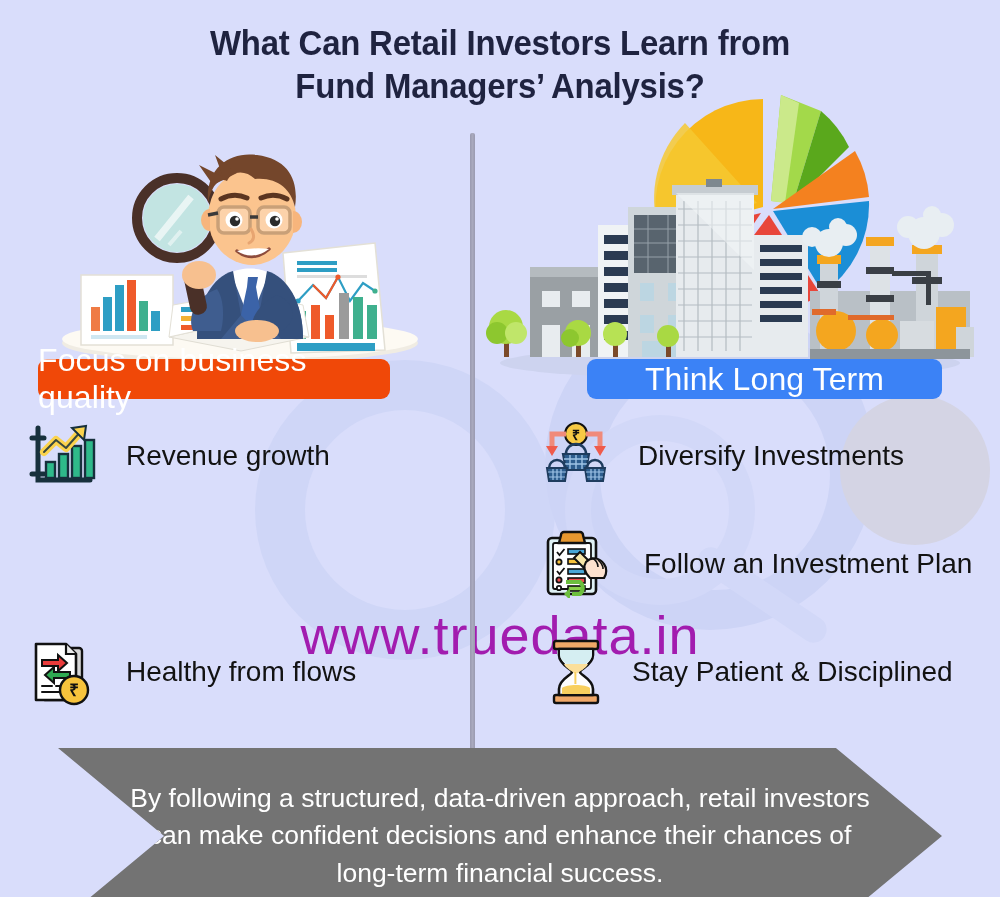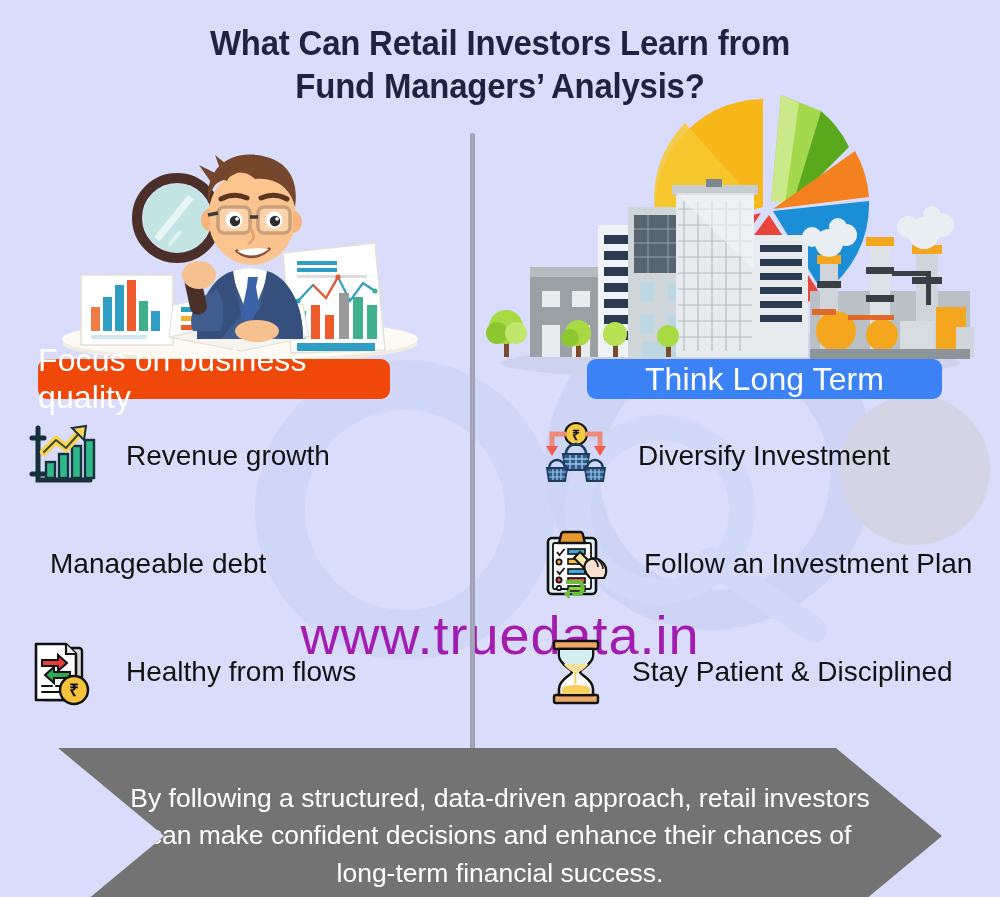--- a/index.html
+++ b/index.html
@@ -360,21 +360,20 @@
         <rect x="57" y="18" width="9" height="38" fill="#2fb98a" stroke="#17303c" stroke-width="2.4"></rect>
         <path d="M16 30 L28 18 L38 26 L54 8" stroke="#fbd34d" stroke-width="8" fill="none" stroke-linejoin="round" stroke-linecap="round"></path>
         <path d="M16 30 L28 18 L38 26 L54 8" stroke="#17303c" stroke-width="2" fill="none" stroke-linejoin="round" stroke-linecap="round" opacity="0.85"></path>
         <path d="M44 6 L58 4 L56 18 Z" fill="#fbd34d" stroke="#17303c" stroke-width="2"></path>
       </svg>
     </span>
     <span class="lbl">Revenue growth</span>
   </div>
 
   <div class="item">
-    <span class="lbl">Manageable debt</span>
   </div>
 
   <div class="item">
     <span class="ico">
       <svg viewBox="0 0 68 68" width="68" height="68">
         <rect x="14" y="10" width="40" height="52" rx="3" fill="#d7d7d7" stroke="#111" stroke-width="2.4"></rect>
         <path d="M8 6 h30 l10 10 v46 h-40 z" fill="#ffffff" stroke="#111" stroke-width="2.6" stroke-linejoin="round"></path>
         <path d="M38 6 v10 h10" fill="#ececec" stroke="#111" stroke-width="2.2"></path>
         <path d="M14 22 h16 l0 -5 l9 8 l-9 8 l0 -5 h-16 z" fill="#ea3b3b" stroke="#111" stroke-width="2"></path>
         <path d="M42 34 h-16 l0 -5 l-9 8 l9 8 l0 -5 h16 z" fill="#2faa52" stroke="#111" stroke-width="2"></path>
@@ -410,21 +409,21 @@
         <g stroke="#9fc4e6" stroke-width="1.2">
           <path d="M6 50 h18 M7 55 h16 M11 47 v11 M15 47 v11 M19 47 v11"></path>
         </g>
         <path d="M45 46 a8 8 0 0 1 16 0" stroke="#1e3c5e" stroke-width="2.4" fill="none"></path>
         <path d="M43 46 h20 l-2 13 h-16 z" fill="#2d5d8e" stroke="#1e3c5e" stroke-width="2"></path>
         <g stroke="#9fc4e6" stroke-width="1.2">
           <path d="M44 50 h18 M45 55 h16 M49 47 v11 M53 47 v11 M57 47 v11"></path>
         </g>
       </svg>
     </span>
-    <span class="lbl">Diversify Investment</span>
+    <span class="lbl">Diversify Investments</span>
   </div>
 
   <div class="item">
     <span class="ico">
       <svg viewBox="0 0 68 68" width="68" height="68">
         <rect x="6" y="8" width="48" height="56" rx="4" fill="#dff1f5" stroke="#111" stroke-width="2.6"></rect>
         <rect x="11" y="13" width="38" height="46" rx="2" fill="#ffffff" stroke="#111" stroke-width="1.8"></rect>
         <path d="M22 2 h16 a3 3 0 0 1 3 3 l2 8 h-26 l2 -8 a3 3 0 0 1 3 -3 z" fill="#e6972f" stroke="#111" stroke-width="2.4"></path>
         <g stroke="#111" stroke-width="1.8">
           <path d="M15 22 l2.5 3 l5 -6" fill="none"></path>

